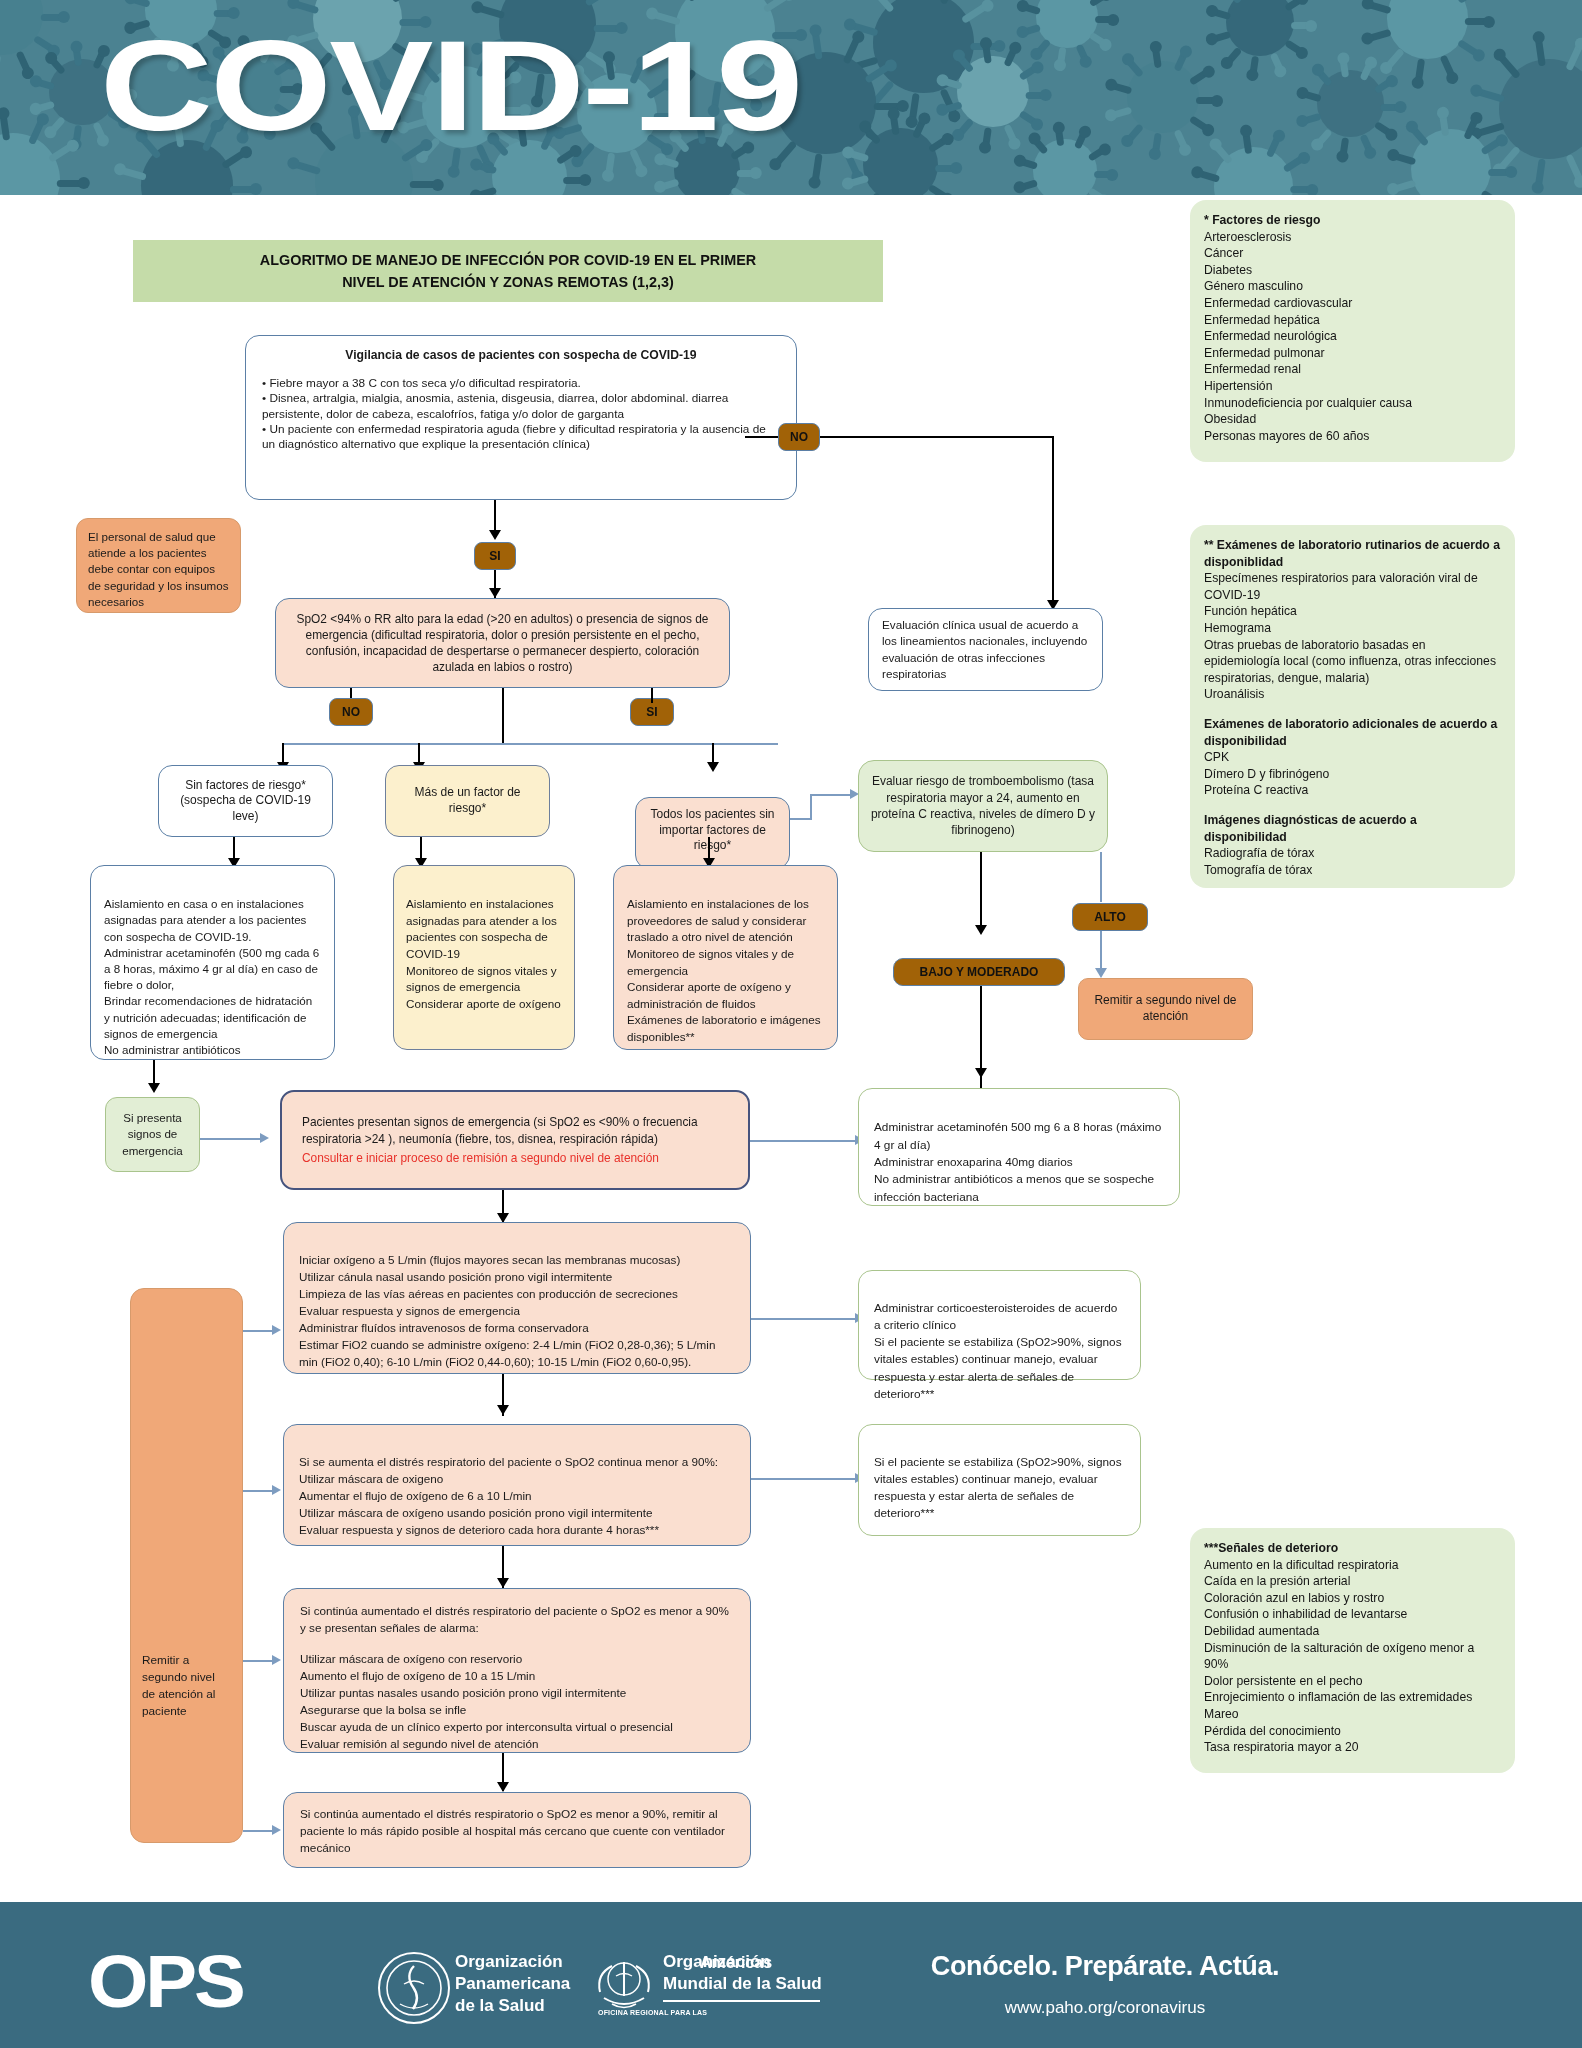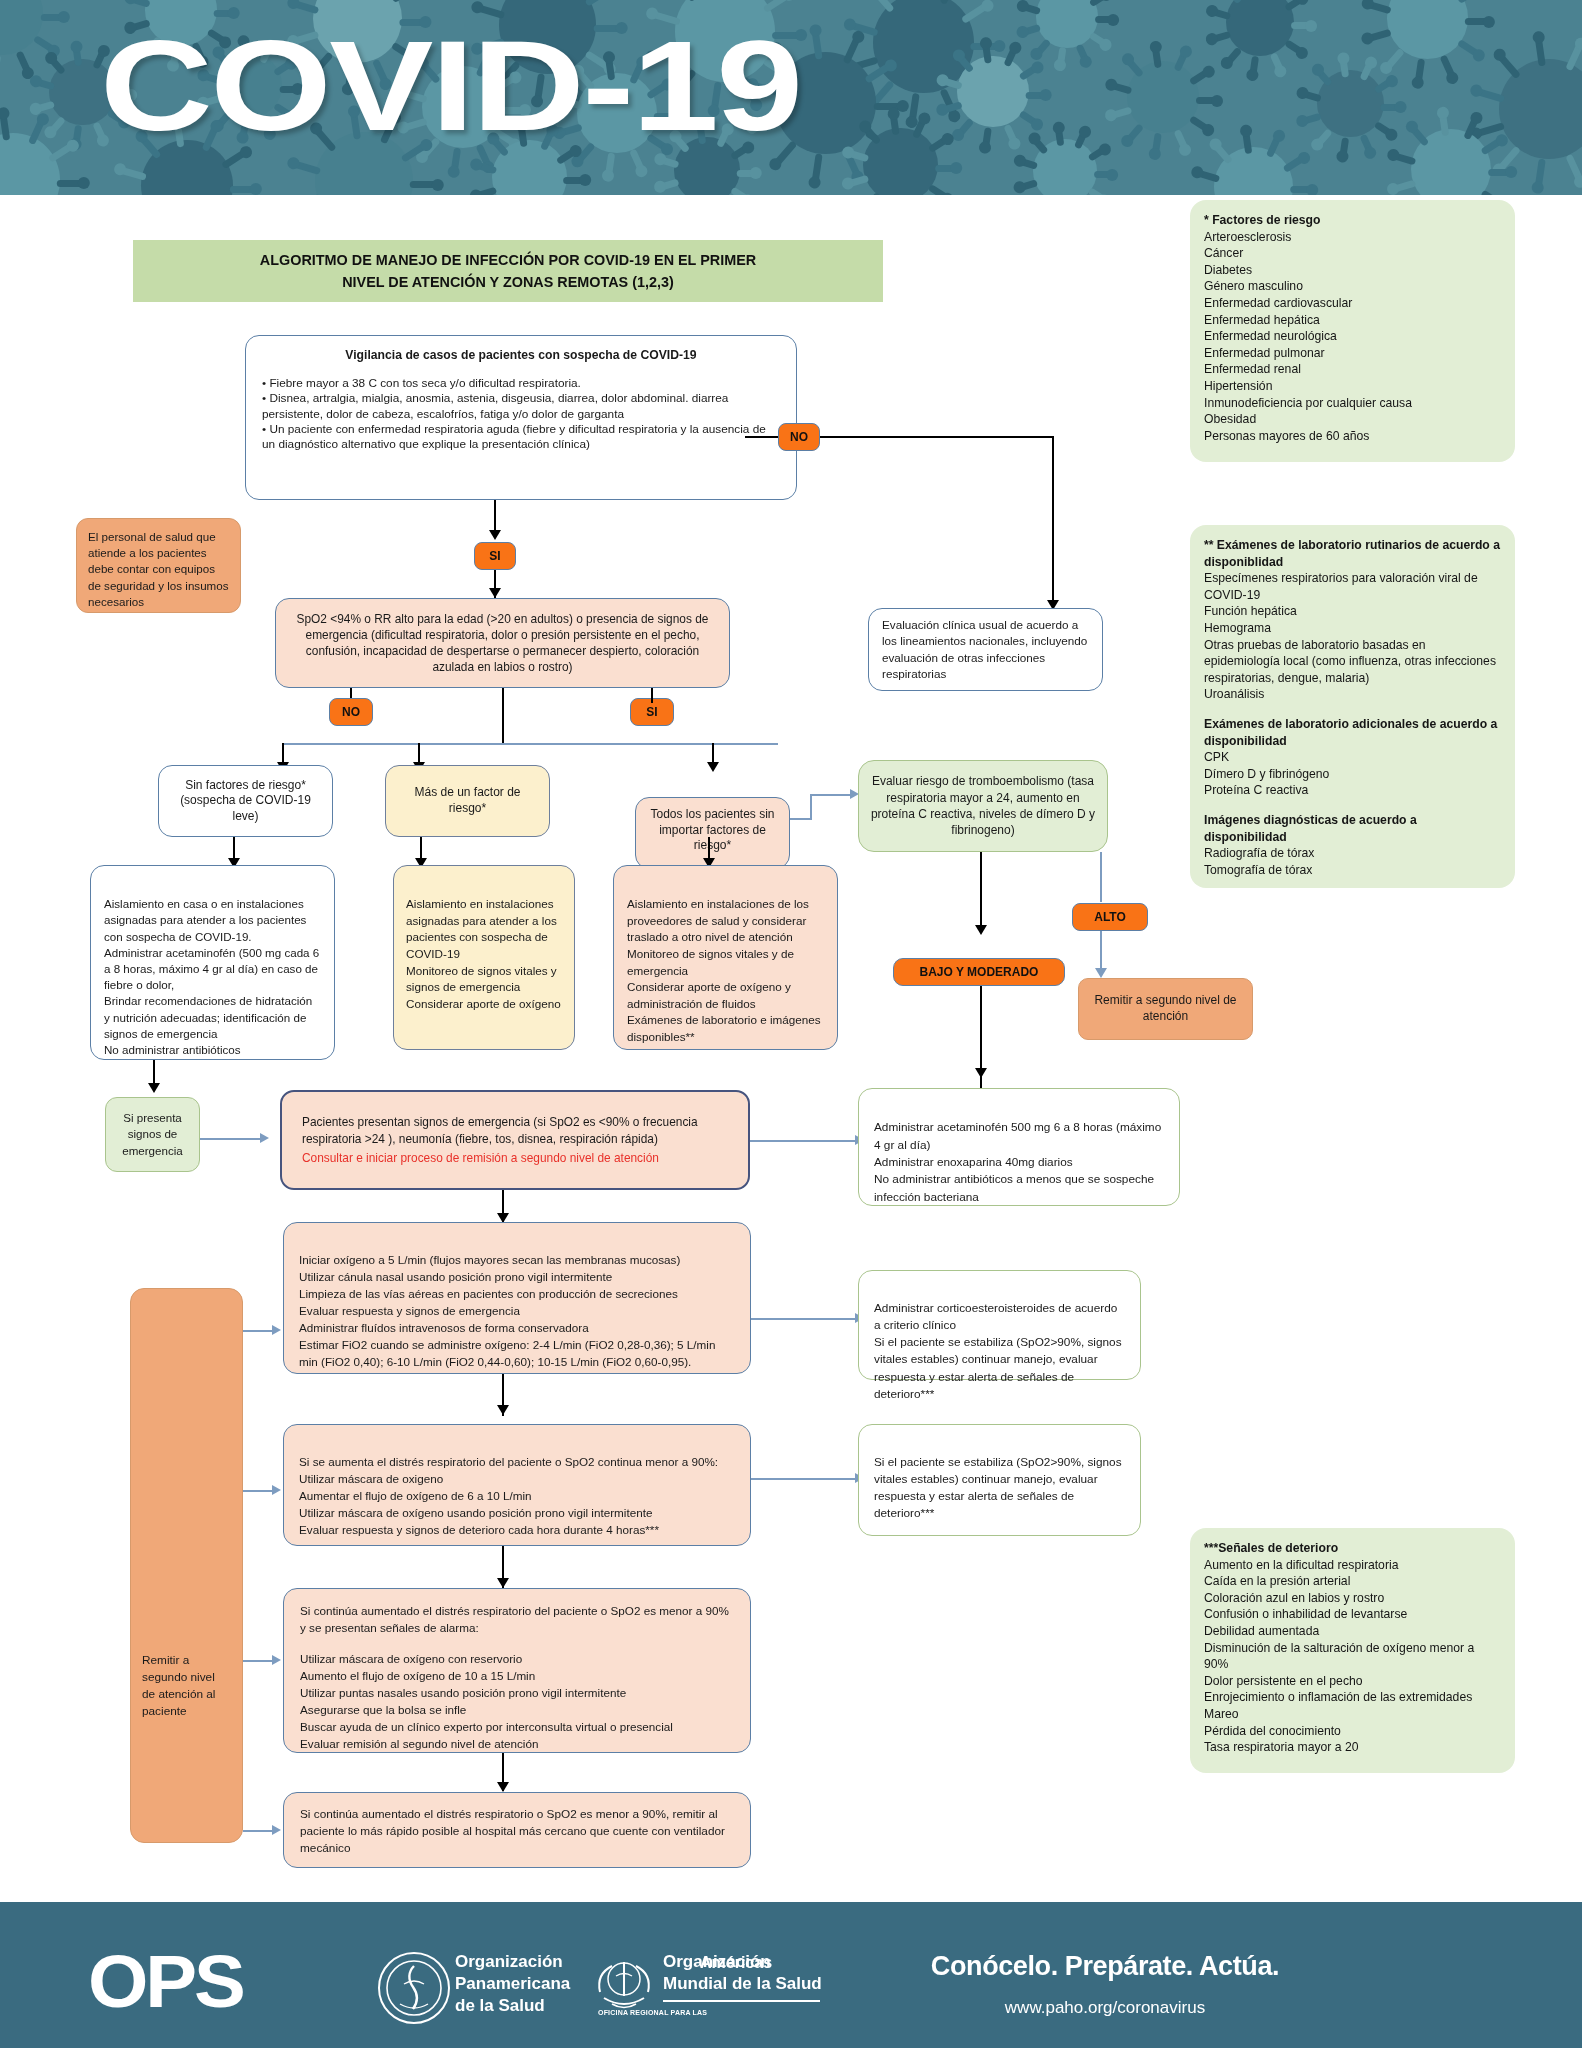--- a/index.html
+++ b/index.html
@@ -53,21 +53,21 @@
   .b-green  { border:1.3px solid #a9c48d; background:#e2eed5; }
   .b-orange { border:1.4px solid #d79a6b; background:#f0a878; }
   .b-thick  { border:2.2px solid #46547e; background:#fadfd0; }
 
   .center { text-align:center; }
   .bold { font-weight:bold; }
 
   
   .pill {
     position:absolute;
-    border:1.5px solid #5b7fa6; background:#f97316; border-radius:8px;
+    border:1.5px solid #5b7fa6; background:#a16207; border-radius:8px;
     font-size:12px; font-weight:bold; color:#111;
     display:flex; align-items:center; justify-content:center;
     height:28px;
   }
 
   
   #algo-title {
     position:absolute; left:133px; top:240px; width:750px; height:62px;
     background:#c5dca9;
     display:flex; flex-direction:column; align-items:center; justify-content:center;

